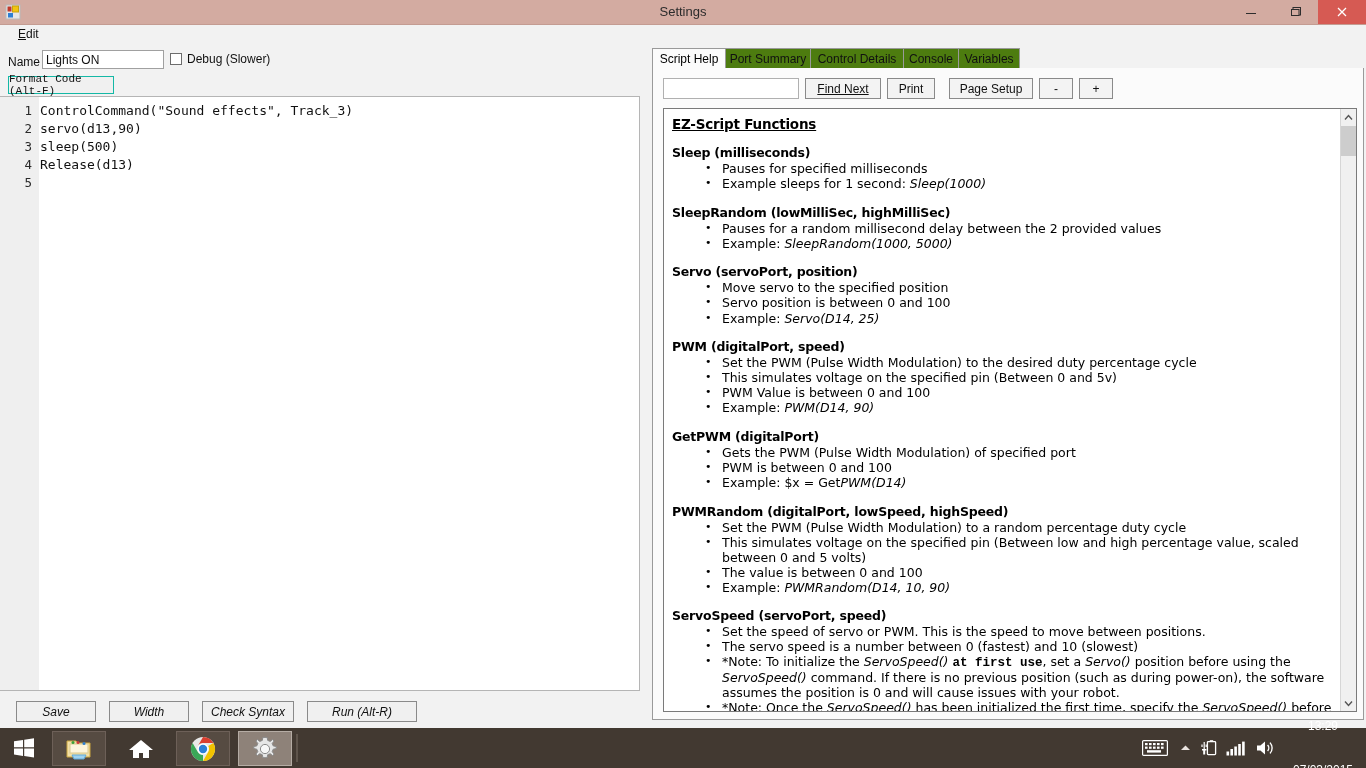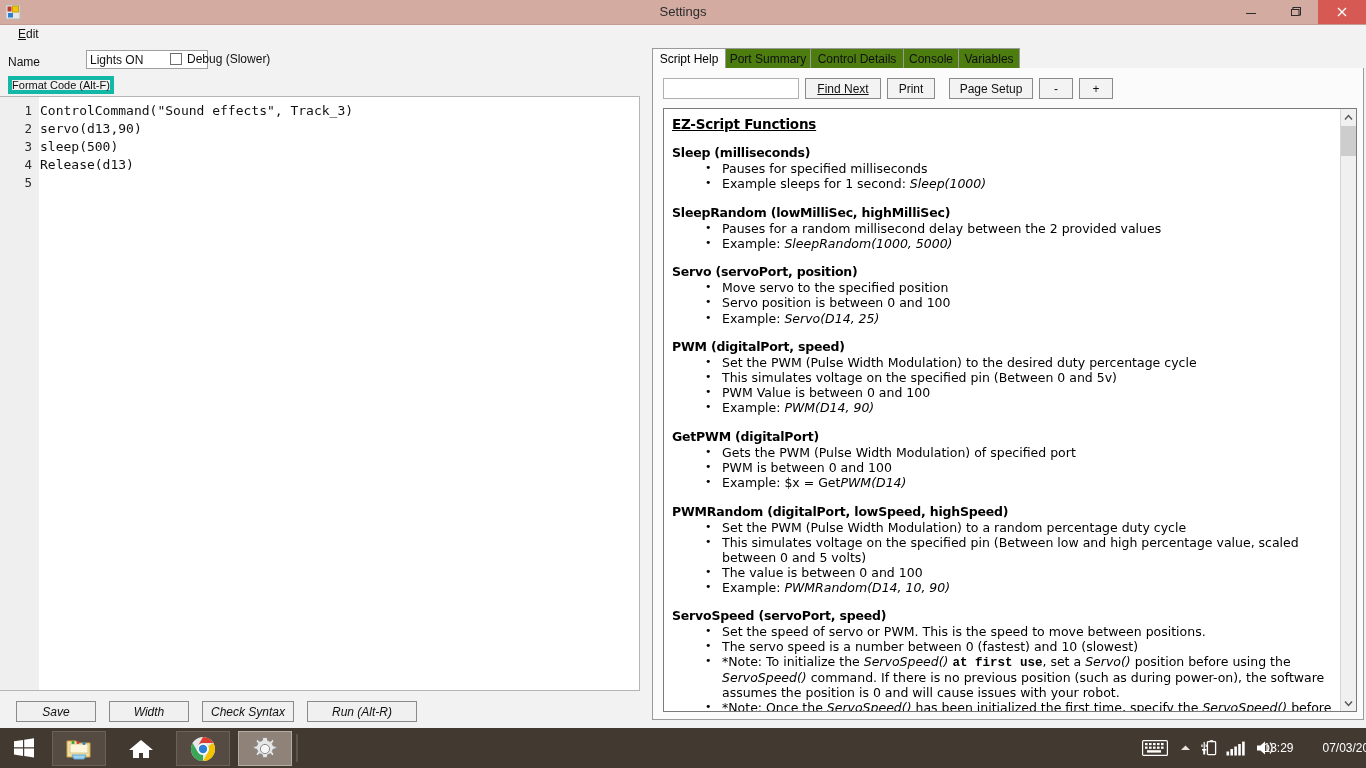--- a/index.html
+++ b/index.html
@@ -46,32 +46,32 @@
 
   
   .left-pane{position:absolute;left:0;top:46px;width:646px;height:676px;}
 
   .name-row{position:absolute;left:0;top:4px;width:640px;height:24px;}
   .lbl-name{position:absolute;left:8px;top:5px;font-size:12px;color:#111;}
   .name-input{
     position:absolute;left:42px;top:0px;width:122px;height:19px;
     border:1px solid #a0a0a0;background:#fff;
     font-family:"Liberation Sans", sans-serif;font-size:12px;color:#111;
-    padding:0 3px;box-sizing:border-box;outline:none;margin-left:44px;
+    padding:0 3px;box-sizing:border-box;outline:none;
   }
   .dbg-wrap{position:absolute;left:170px;top:2px;display:flex;align-items:center;gap:5px;}
   .dbg-box{
     width:12px;height:12px;border:1px solid #6d6d6d;background:#fff;box-sizing:border-box;
   }
   .dbg-lbl{font-size:12px;color:#111;}
 
   .fmt-btn{
     position:absolute;left:8px;top:30px;width:106px;height:18px;
-    background:#f0f0f0;border:4px solid #14b8a6;
-    font-family:Liberation Sans, sans-serif;font-size:11px;color:#111;
+    background:#f0f0f0;border:1px solid #14b8a6;
+    font-family:Liberation Mono, monospace;font-size:11px;color:#111;
     display:flex;align-items:center;justify-content:center;
     box-sizing:border-box;
   }
 
   .code-area{
     position:absolute;left:0px;top:50px;width:640px;height:595px;
     background:#fff;border:1px solid #b5b5b5;border-left:none;box-sizing:border-box;
     overflow:hidden;
   }
   .gutter{
@@ -220,21 +220,21 @@
     height:40px;display:flex;align-items:center;justify-content:center;
     color:#fff;
   }
   .tray-kb{width:38px;}
   .tray-ch{width:22px;}
   .tray-bat{width:26px;}
   .tray-sig{width:28px;}
   .tray-vol{width:30px;}
   .clock{
     width:86px;height:40px;color:#fff;font-size:12px;
-    display:flex;align-items:center;justify-content:center;
+    display:flex;flex-direction:column;align-items:center;justify-content:center;
     line-height:15px;
     gap:29px;
   }
 </style>
 </head>
 <body>
 
 <div class="app">
 
   <div class="titlebar">

